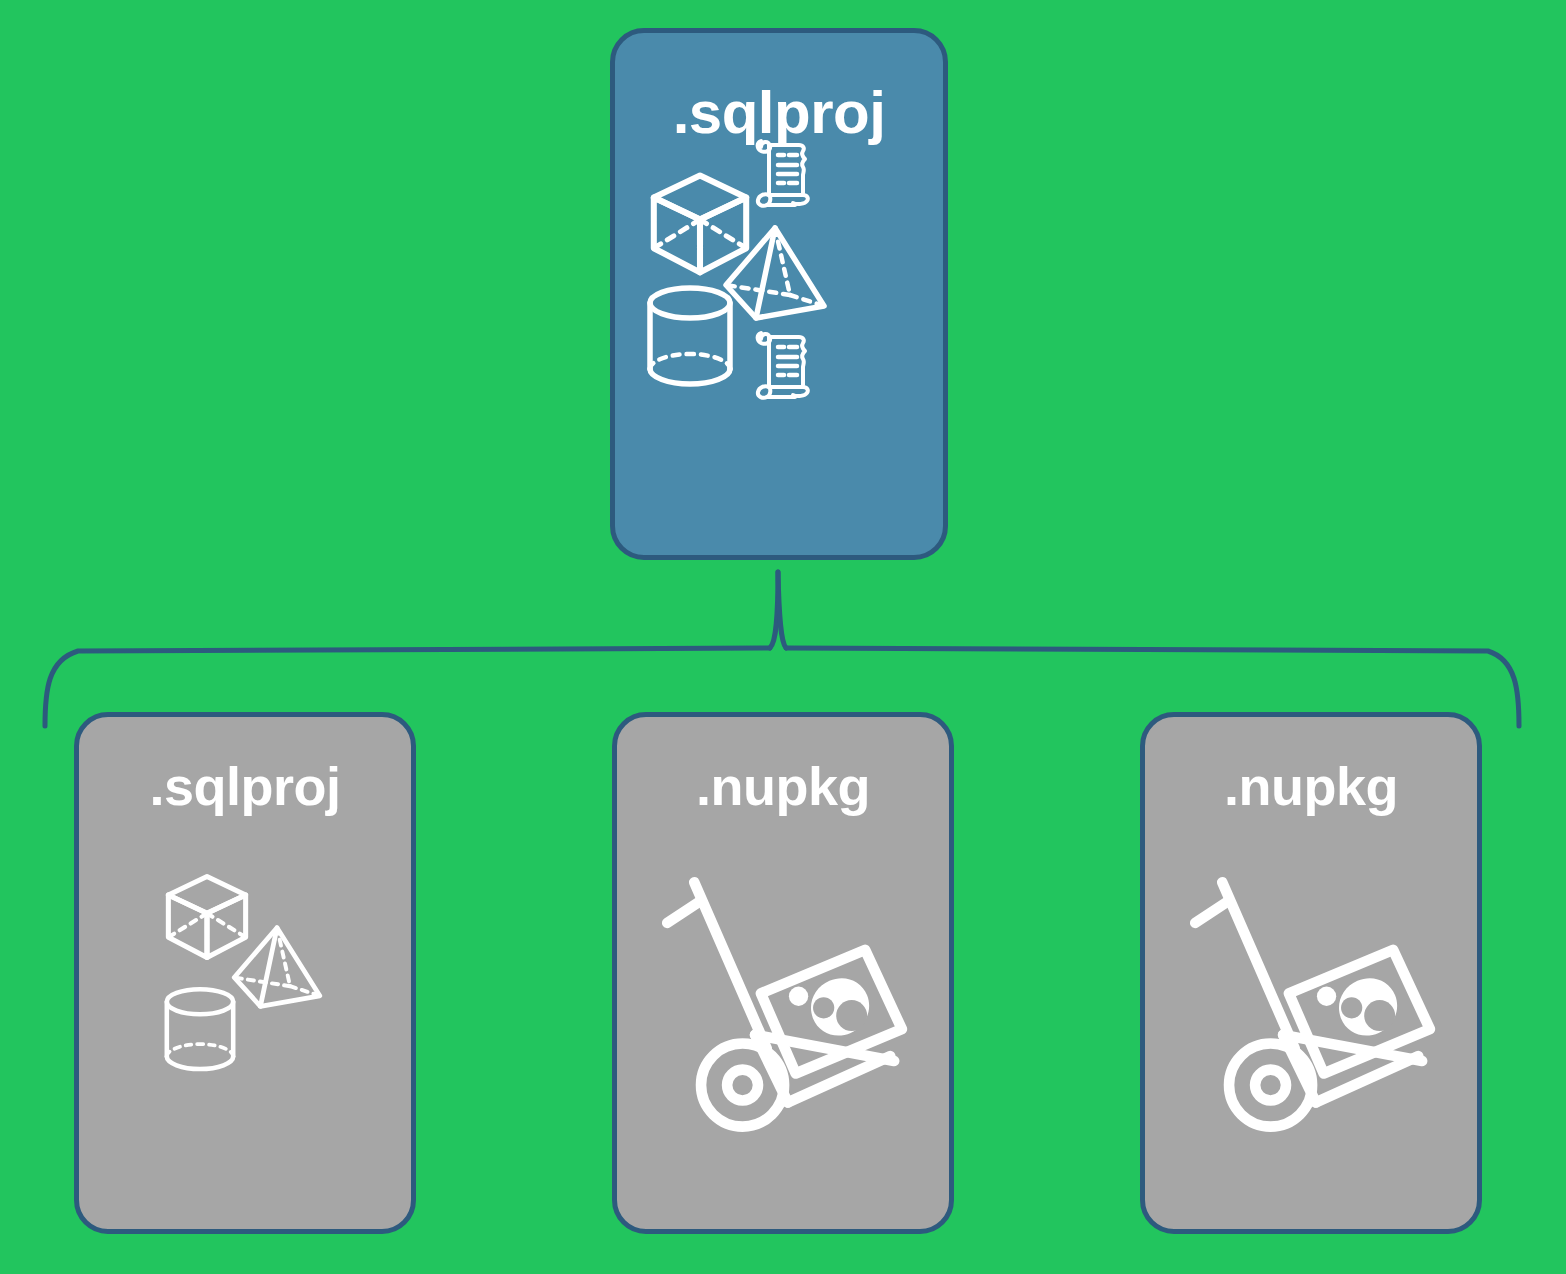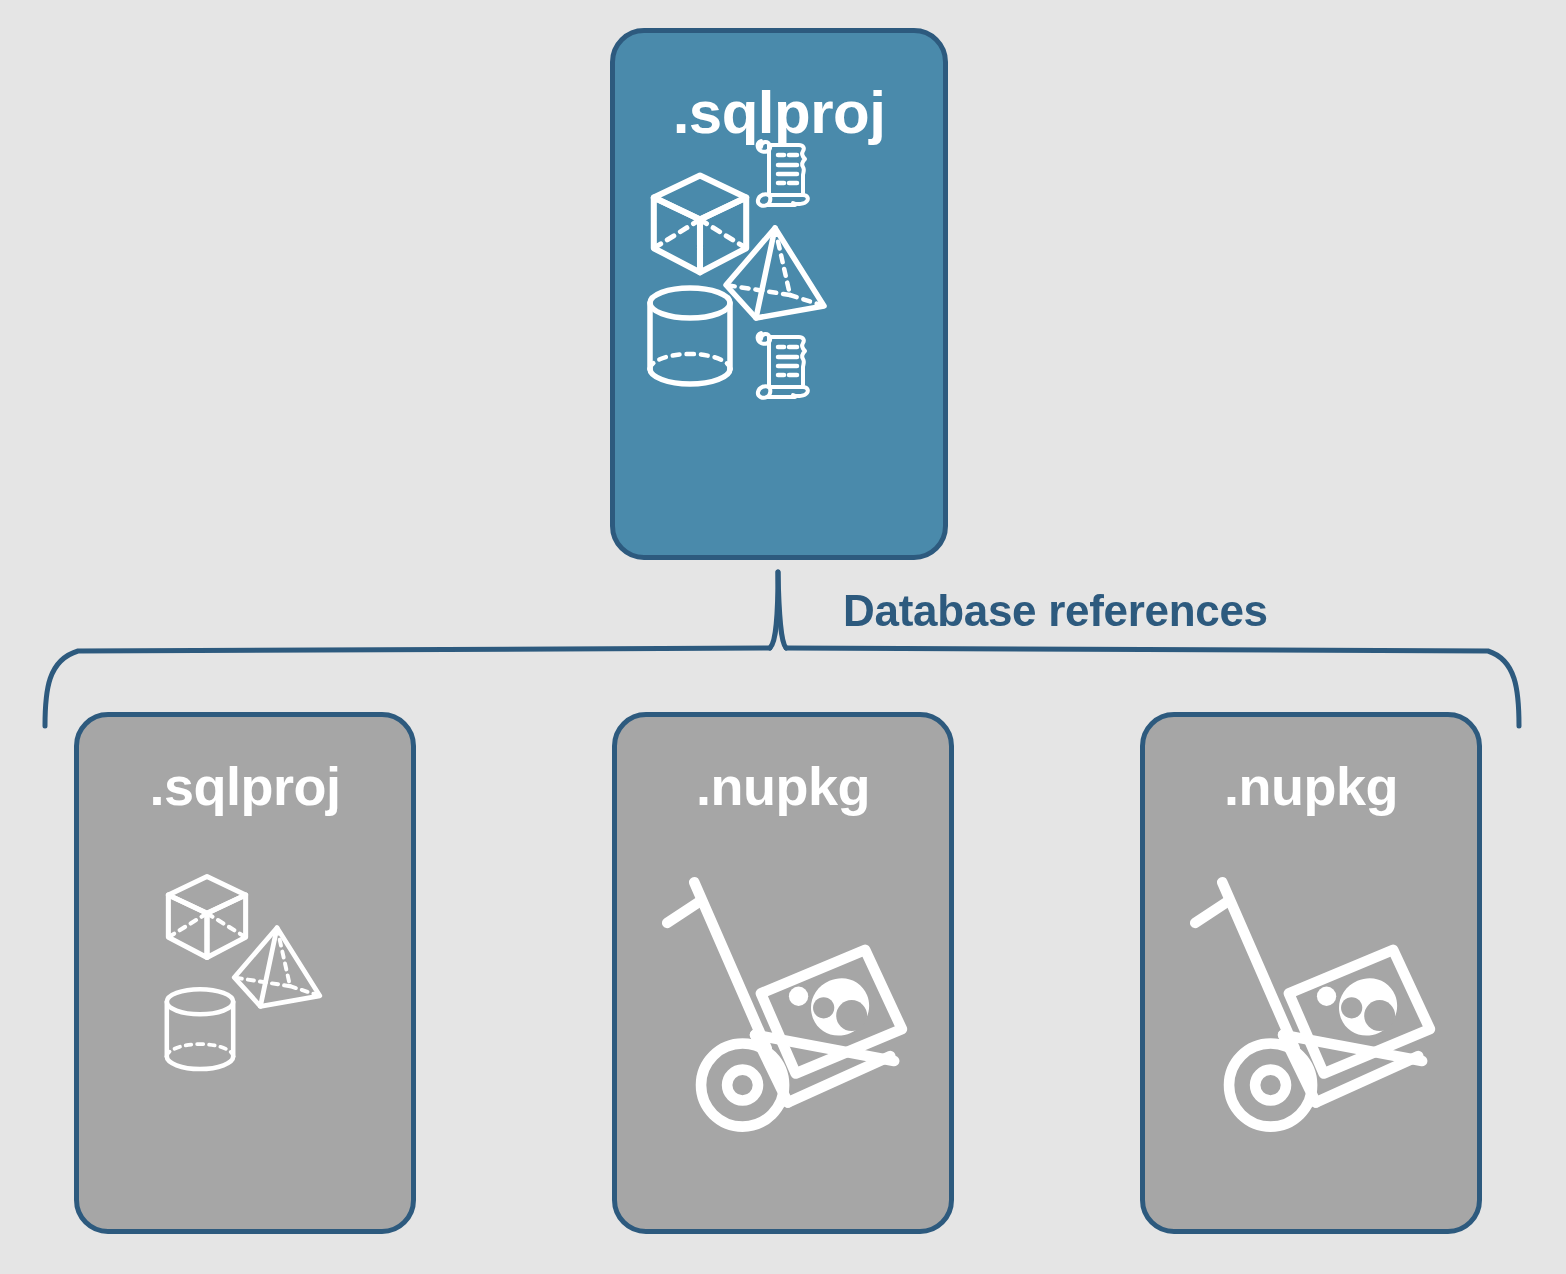--- a/index.html
+++ b/index.html
@@ -10,21 +10,21 @@
   body {
     width: 1566px;
     height: 1274px;
     font-family: "Liberation Sans", sans-serif;
     overflow: hidden;
   }
   #stage {
     position: relative;
     width: 1566px;
     height: 1274px;
-    background: #e5e5e5;
+    background: #22c55e;
   }
 
   
   .node {
     position: absolute;
     box-sizing: border-box;
     border: 5px solid #2d5a7e;
     border-radius: 34px;
     display: flex;
     flex-direction: column;
@@ -180,21 +180,20 @@
   <svg id="brace-layer" viewBox="0 0 1566 1274" fill="none" stroke="#2d5a7e" stroke-width="5" stroke-linecap="round" stroke-linejoin="round">
 
     <path d="M45 726 C45 690, 48 660, 78 651 L770 648"></path>
 
     <path d="M770 648 C776 642, 778 620, 778 572"></path>
     <path d="M786 648 C781 642, 779 620, 778 572"></path>
 
     <path d="M786 648 L1488 651 C1516 660, 1519 690, 1519 726"></path>
   </svg>
 
-  <div id="brace-label">Database references</div>
 
   <div class="node secondary" id="node-ref-1">
     <div class="node-title">.sqlproj</div>
     <div class="icon-area">
 
       <svg style="left:82px; top:58px;" width="92" height="92" viewBox="0 0 100 100" fill="none" stroke="#ffffff" stroke-width="5.5" stroke-linejoin="round" stroke-linecap="round">
         <path d="M8 26 L50 6 L92 26 L50 46 Z"></path>
         <path d="M8 26 L8 72 L50 94 L50 46 Z"></path>
         <path d="M92 26 L92 72 L50 94 L50 46 Z"></path>
         <path d="M50 46 L50 94" stroke-dasharray="7 7" stroke-width="4.5"></path>

